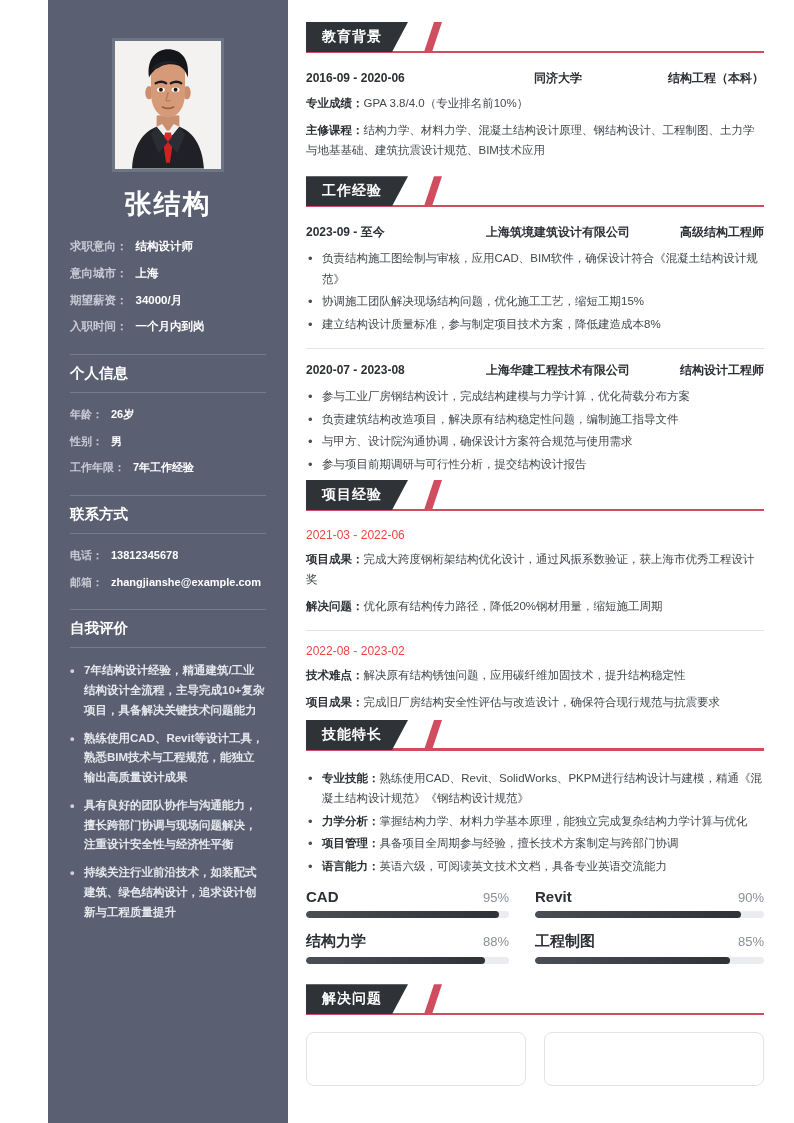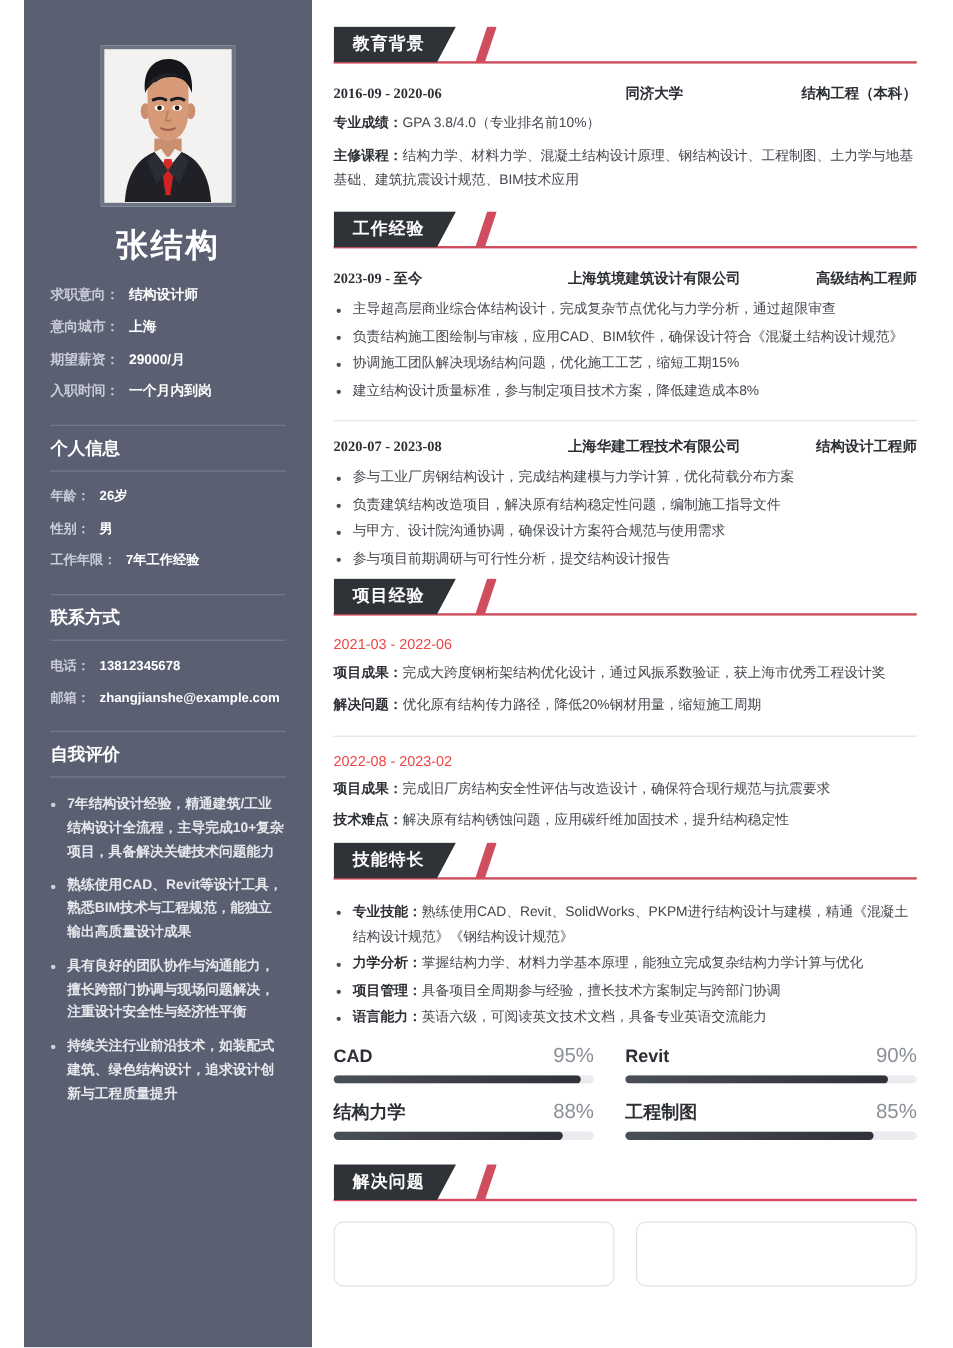--- a/index.html
+++ b/index.html
@@ -13,21 +13,21 @@
     position: relative;
     width: 794px; height: 1123px;
     background: #ffffff;
     display: flex;
     overflow: hidden;
   }
 
   
   .sidebar {
     width: 240px;
-    margin-left: 20px;
+    margin-left: 48px;
     background: #5a6072;
     color: #ffffff;
     padding: 20px 22px 20px 22px;
     flex: 0 0 240px;
   }
   .photo-wrap {
     width: 112px; height: 134px;
     margin: 18px auto 0 auto;
     background: #f2f2f0;
     border: 3px solid #6d7484;
@@ -132,21 +132,21 @@
     margin: 14px 0 13px 0;
   }
   .row3 {
     display: flex;
     align-items: baseline;
     font-size: 12px;
     font-weight: bold;
     color: #2c2f34;
     margin-bottom: 7px;
   }
-  .row3 .c1 { flex: 0 0 38%; font-family: Liberation Serif, serif; }
+  .row3 .c1 { flex: 0 0 38%; }
   .row3 .c2 { flex: 1; text-align: center; }
   .row3 .c3 { flex: 0 0 28%; text-align: right; }
   .row2 {
     font-size: 12px;
     font-weight: normal;
     color: #ef4444;
     margin-bottom: 8px;
   }
 
   .meta {
@@ -183,21 +183,21 @@
     width: 50%;
     padding-right: 26px;
     margin-bottom: 14px;
   }
   .bar-cell:nth-child(even) { padding-right: 0; padding-left: 0; }
   .bar-top {
     display: flex; justify-content: space-between; align-items: baseline;
     margin-bottom: 6px;
   }
   .bar-name { font-size: 15px; font-weight: bold; color: #2c2f34; }
-  .bar-pct { font-size: 17px; color: #8b8f96; }
+  .bar-pct { font-size: 13px; color: #8b8f96; }
   .bar-track {
     height: 7px; border-radius: 4px; background: #ebecef;
     overflow: hidden;
   }
   .bar-fill {
     height: 100%; border-radius: 4px;
     background: linear-gradient(90deg, #4a4e55, #2f3237);
   }
 
   
@@ -257,21 +257,21 @@
 
     <div class="name">张结构</div>
 
     <div class="kv">
       <span class="k">求职意向：</span><span class="v">结构设计师</span>
     </div>
     <div class="kv">
       <span class="k">意向城市：</span><span class="v">上海</span>
     </div>
     <div class="kv">
-      <span class="k">期望薪资：</span><span class="v">29000/月</span>
+      <span class="k">期望薪资：</span><span class="v">34000/月</span>
     </div>
     <div class="kv">
       <span class="k">入职时间：</span><span class="v">一个月内到岗</span>
     </div>
 
     <section class="sb-section">
       <div class="sb-head">个人信息</div>
       <div class="sb-row">
         <span class="k">年龄：</span>
           <span class="v">26岁</span>
@@ -337,21 +337,20 @@
         <div class="sec-tag">工作经验</div>
       </div>
 
       <div class="entry">
         <div class="row3">
           <span class="c1">2023-09 - 至今</span>
           <span class="c2">上海筑境建筑设计有限公司</span>
           <span class="c3">高级结构工程师</span>
         </div>
         <ul class="bullets">
-          <li>主导超高层商业综合体结构设计，完成复杂节点优化与力学分析，通过超限审查</li>
           <li>负责结构施工图绘制与审核，应用CAD、BIM软件，确保设计符合《混凝土结构设计规范》</li>
           <li>协调施工团队解决现场结构问题，优化施工工艺，缩短工期15%</li>
           <li>建立结构设计质量标准，参与制定项目技术方案，降低建造成本8%</li>
         </ul>
       </div>
 
       <div class="entry-div"></div>
 
       <div class="entry">
         <div class="row3">
@@ -383,24 +382,24 @@
         <div class="meta">
           <span class="lbl">解决问题：</span><span class="txt">优化原有结构传力路径，降低20%钢材用量，缩短施工周期</span>
         </div>
       </div>
 
       <div class="entry-div"></div>
 
       <div class="entry">
         <div class="row2">2022-08 - 2023-02</div>
         <div class="meta">
+          <span class="lbl">技术难点：</span><span class="txt">解决原有结构锈蚀问题，应用碳纤维加固技术，提升结构稳定性</span>
+        </div>
+        <div class="meta">
           <span class="lbl">项目成果：</span><span class="txt">完成旧厂房结构安全性评估与改造设计，确保符合现行规范与抗震要求</span>
-        </div>
-        <div class="meta">
-          <span class="lbl">技术难点：</span><span class="txt">解决原有结构锈蚀问题，应用碳纤维加固技术，提升结构稳定性</span>
         </div>
       </div>
     </section>
 
     <section style="">
       <div class="sec">
         <div class="sec-rule"></div>
         <div class="sec-slash" style="left:118px"></div>
         <div class="sec-tag">技能特长</div>
       </div>

